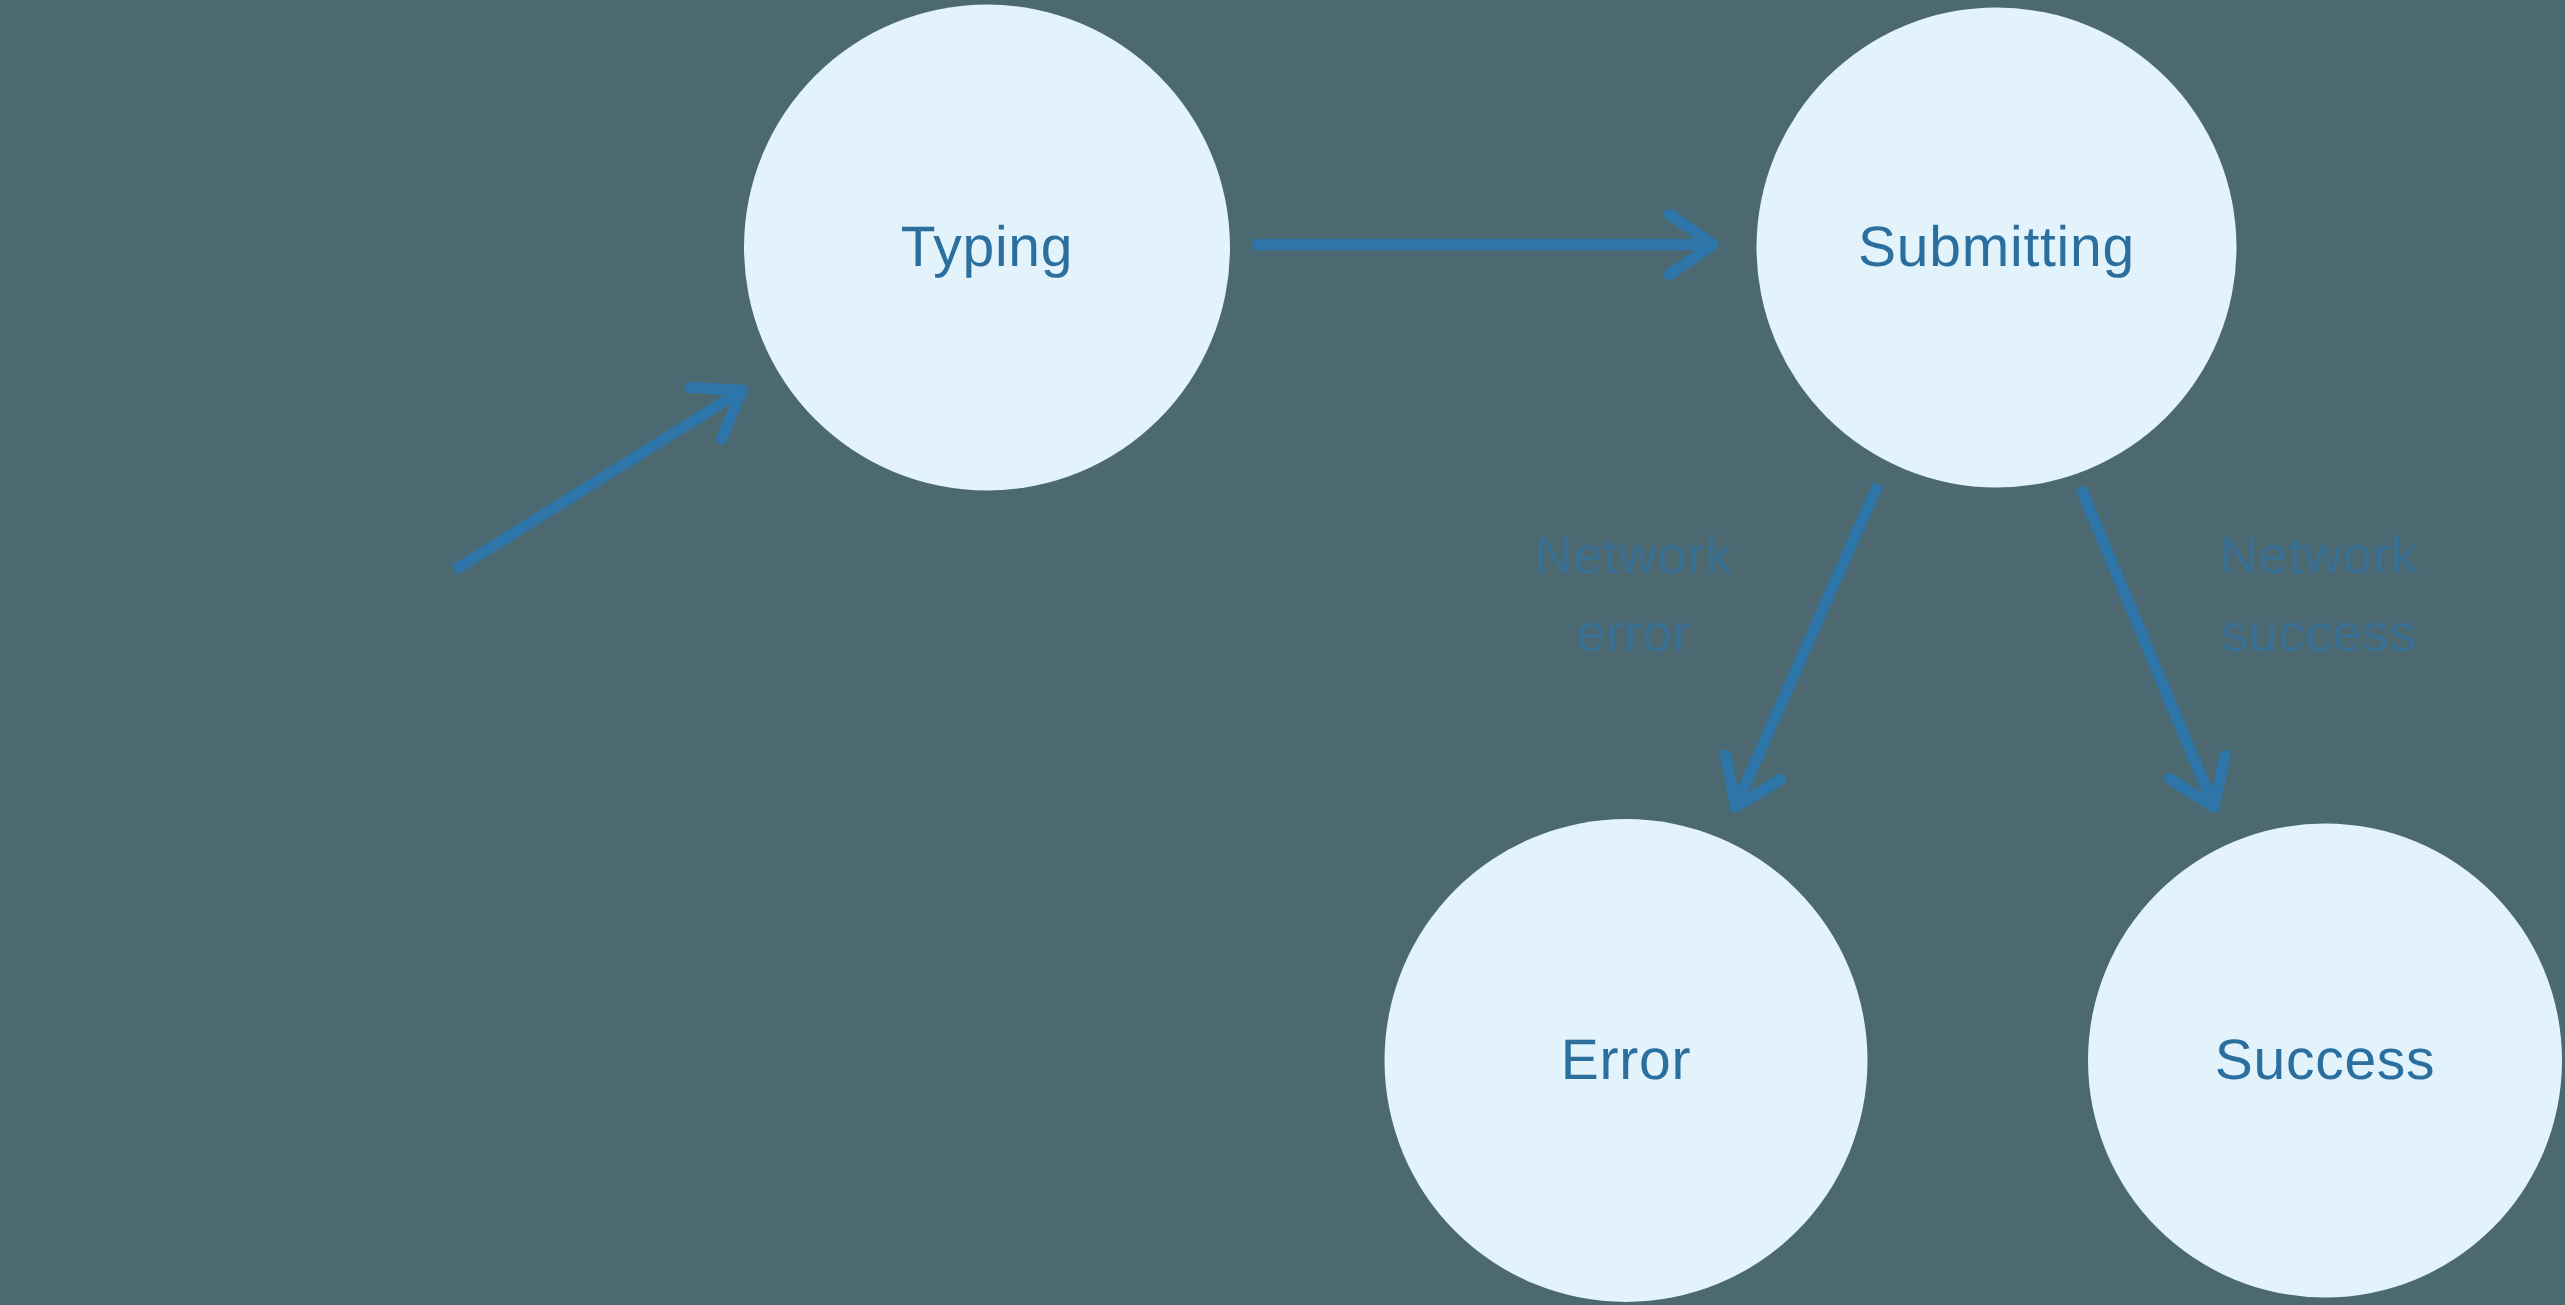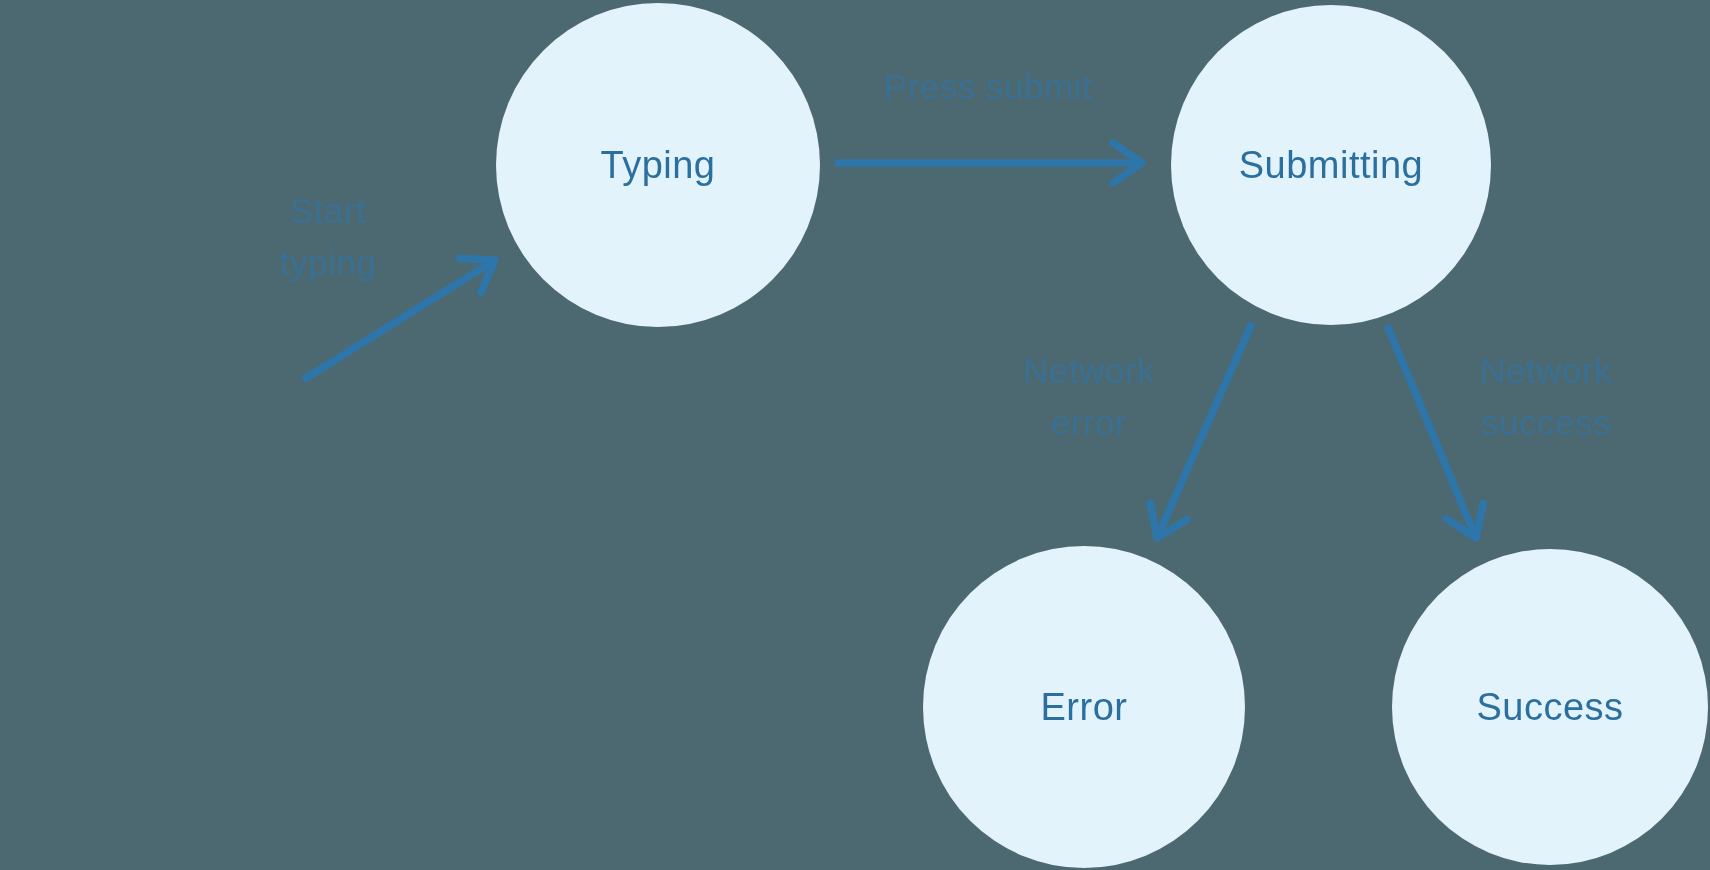--- a/index.html
+++ b/index.html
@@ -57,27 +57,20 @@
       <defs>
         <marker id="arrowhead" markerUnits="userSpaceOnUse" markerWidth="80" markerHeight="80" refX="0" refY="0" orient="auto" overflow="visible">
           <path d="M -29 -20 L 0 0 L -29 20" fill="none" stroke="#2E75A9" stroke-width="7.5" stroke-linecap="round" stroke-linejoin="round"></path>
         </marker>
       </defs>
       <line x1="303" y1="380" x2="495" y2="260" stroke="#2E75A9" stroke-width="7.5" stroke-linecap="butt" marker-end="url(#arrowhead)"></line>
       <line x1="835" y1="163" x2="1142" y2="163" stroke="#2E75A9" stroke-width="7.5" stroke-linecap="butt" marker-end="url(#arrowhead)"></line>
       <line x1="1252" y1="323" x2="1157" y2="538" stroke="#2E75A9" stroke-width="7.5" stroke-linecap="butt" marker-end="url(#arrowhead)"></line>
       <line x1="1387" y1="325" x2="1476" y2="538" stroke="#2E75A9" stroke-width="7.5" stroke-linecap="butt" marker-end="url(#arrowhead)"></line>
     </svg>
-<div class="edge-label" style="left: 328px; top: 237px; color: rgb(46, 117, 169);">
-      <span>Start</span>
-      <span>typing</span>
-    </div>
-    <div class="edge-label" style="left: 988px; top: 87px; color: rgb(46, 117, 169);">
-      <span>Press submit</span>
-    </div>
     <div class="edge-label" style="left: 1089px; top: 397px; color: rgb(46, 117, 169);">
       <span>Network</span>
       <span>error</span>
     </div>
     <div class="edge-label" style="left: 1546px; top: 397px; color: rgb(46, 117, 169);">
       <span>Network</span>
       <span>success</span>
     </div>
     <div class="state-node" style="left: 658px; top: 165px; width: 324px; height: 324px; background: rgb(227, 243, 252);">
     <span class="node-label" style="color: rgb(43, 111, 159);">Typing</span>

